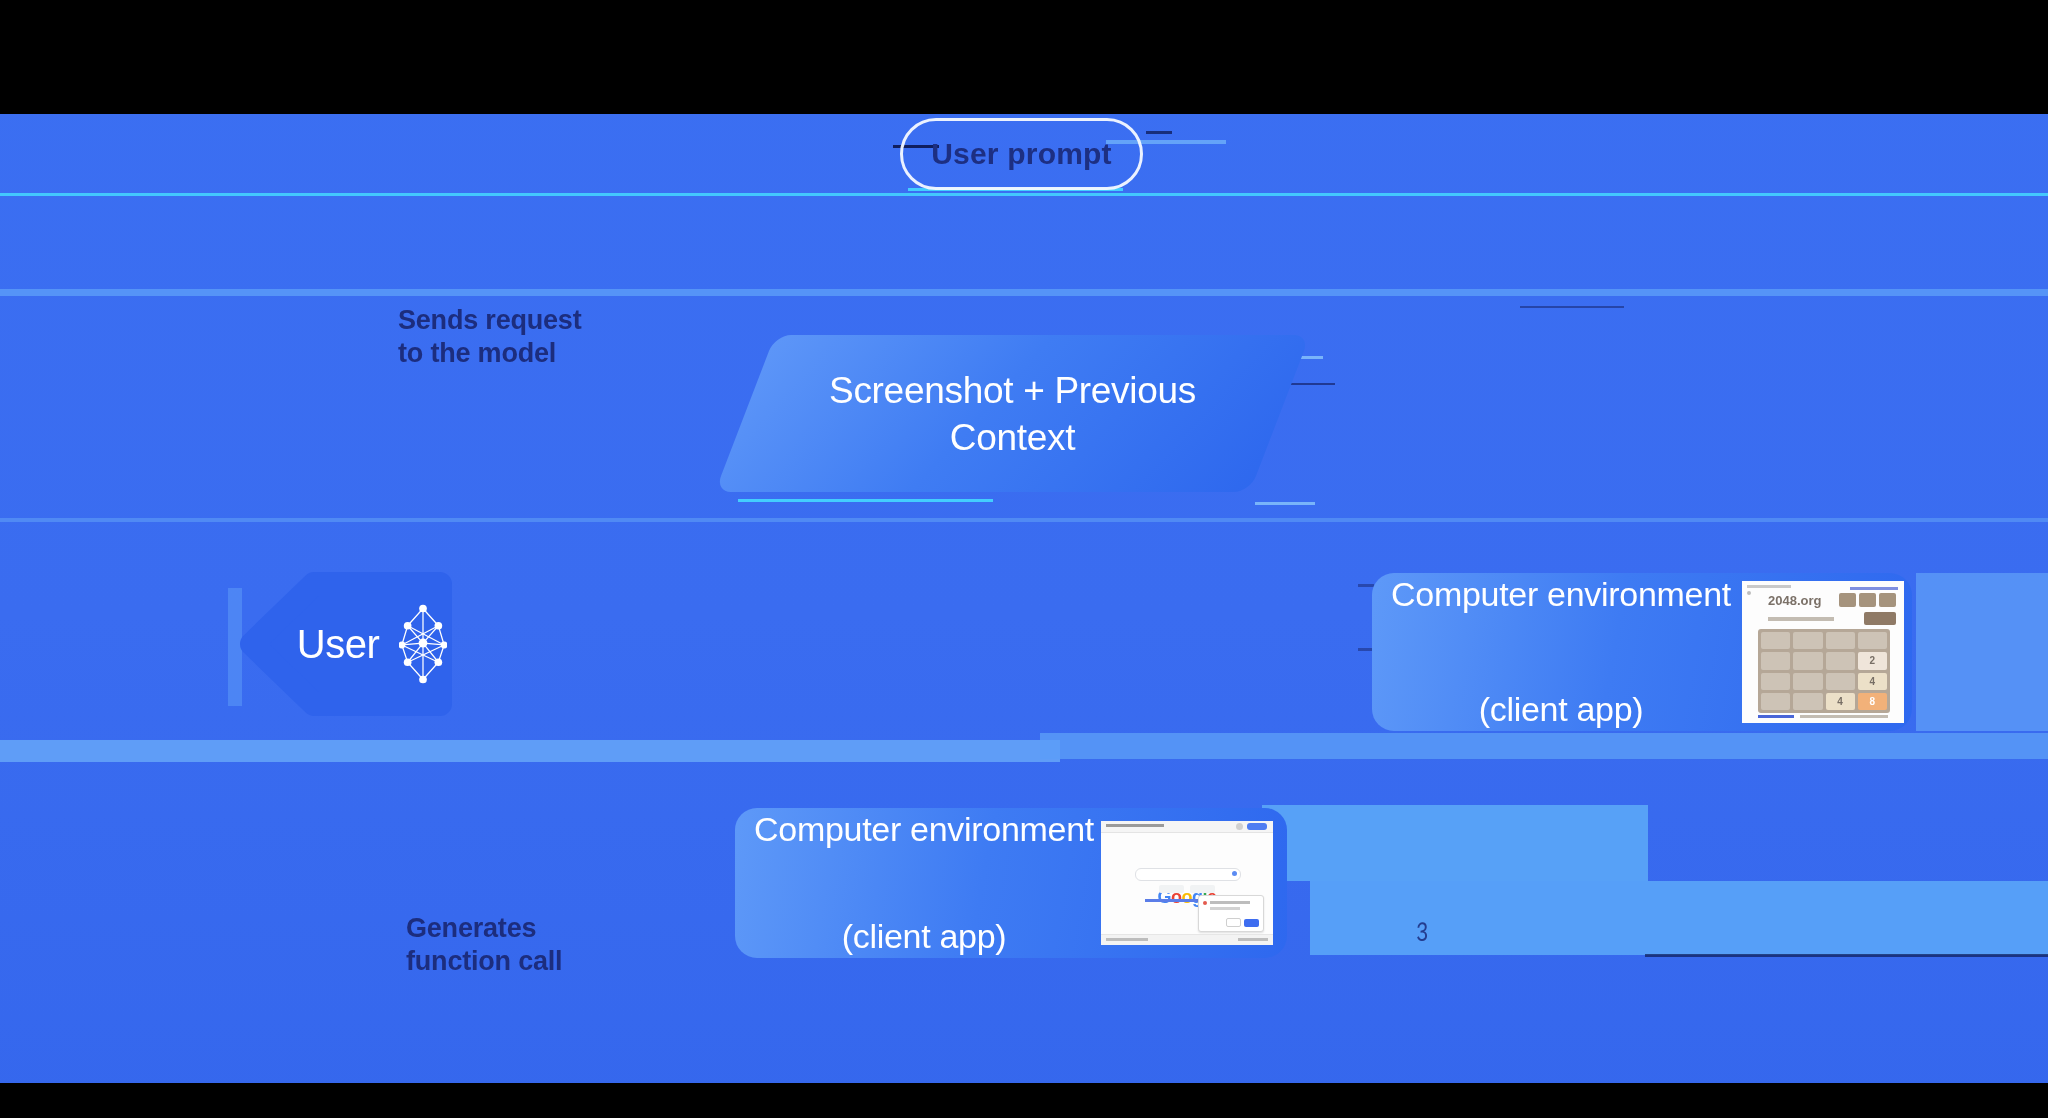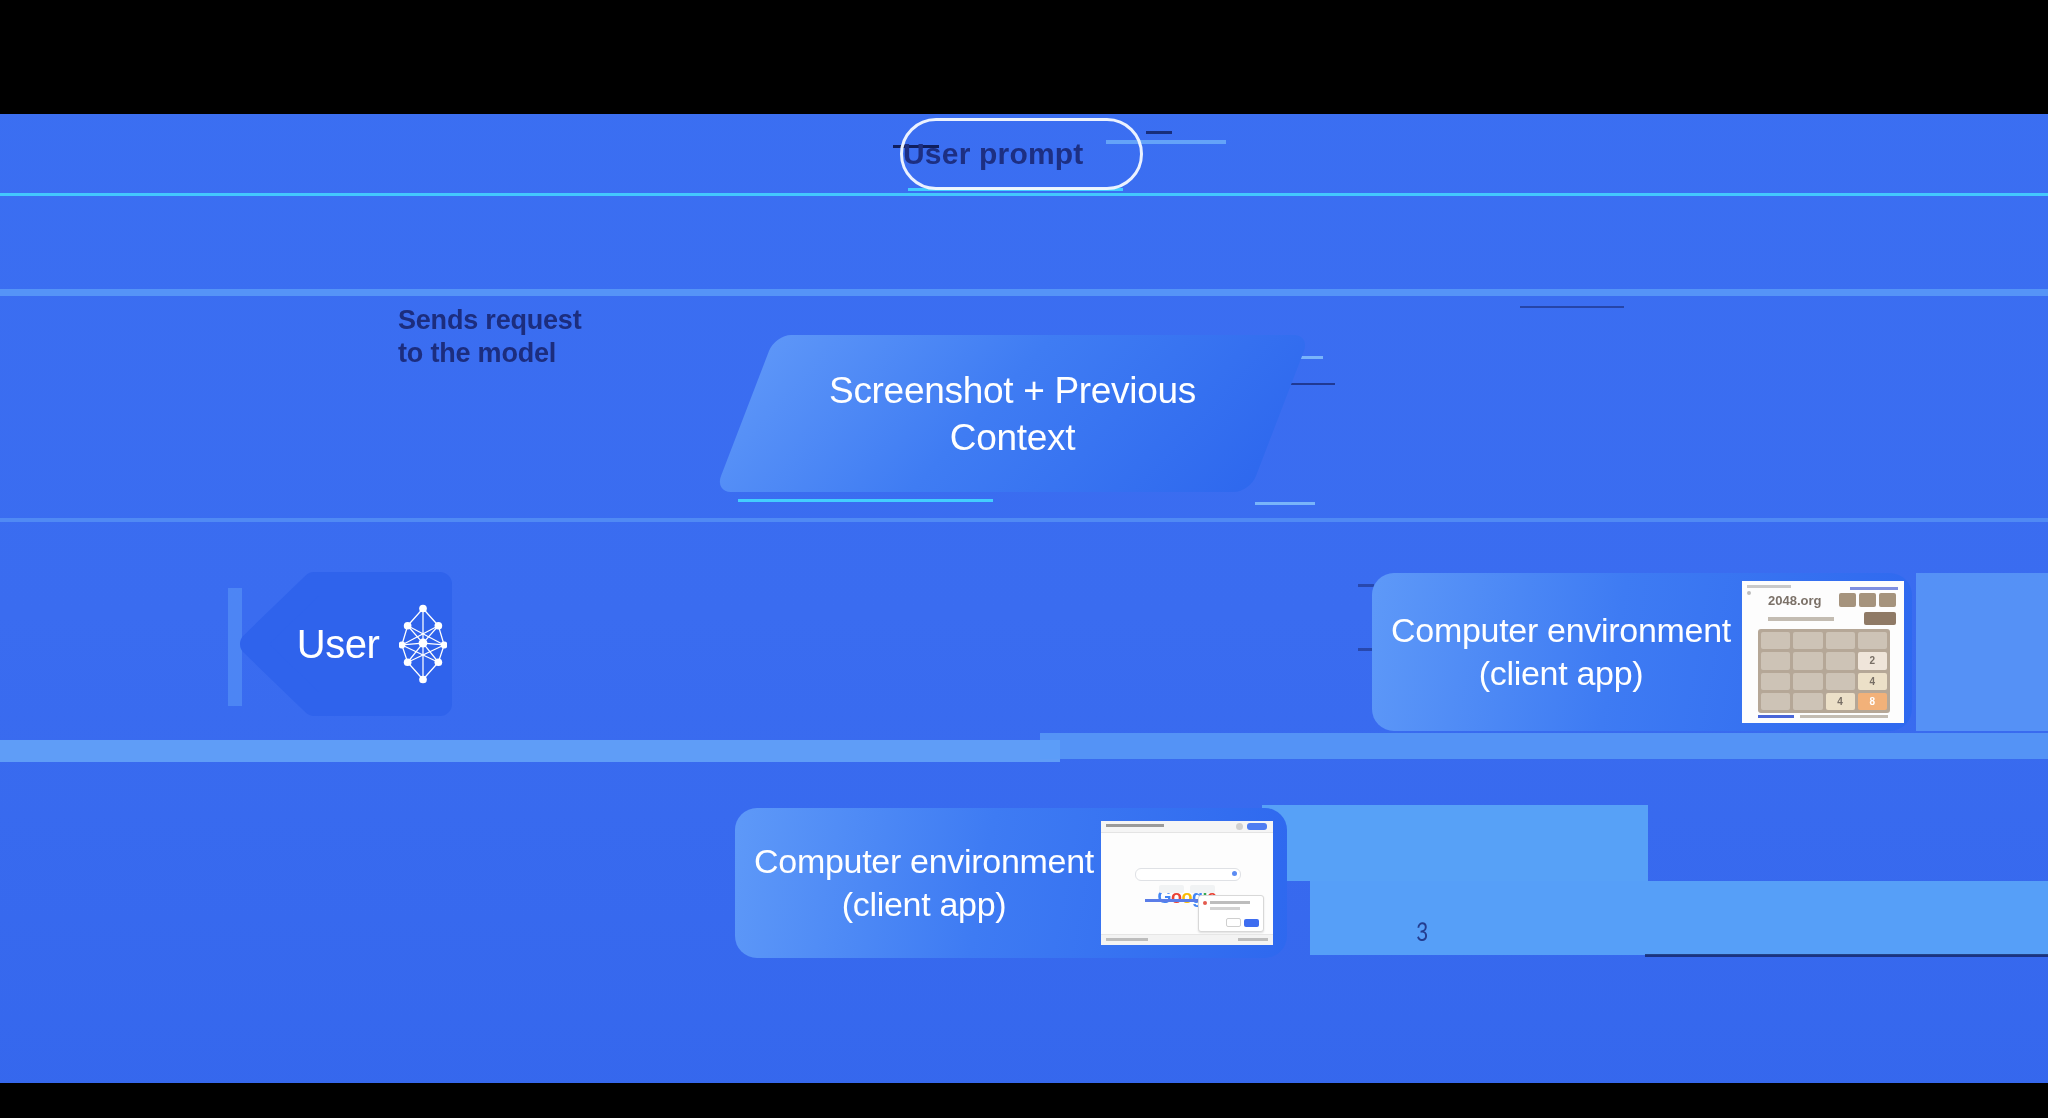--- a/index.html
+++ b/index.html
@@ -9,21 +9,21 @@
     font-family:"Liberation Sans",sans-serif;
   }
   .bar{position:absolute;left:0;width:2048px;background:#000;}
   .bar.top{top:0;height:114px;}
   .bar.bottom{top:1083px;height:35px;}
 
   
   .pill{
     position:absolute;left:900px;top:118px;width:243px;height:72px;box-sizing:border-box;
     border:3px solid rgba(244,249,255,.95);border-radius:40px;
-    display:flex;align-items:center;justify-content:flex-start;
+    display:flex;align-items:center;justify-content:center;
     color:#1d2f82;font-size:30px;font-weight:600;letter-spacing:.2px;
   }
 
   
   .para{
     position:absolute;left:745px;top:335px;width:535px;height:157px;
     transform:skewX(-21deg);border-radius:16px;
     background:linear-gradient(118deg,#5d96f8 0%,#3f7cf3 45%,#2e68ee 100%);
   }
   .para-inner{
@@ -39,21 +39,21 @@
     display:flex;align-items:center;justify-content:center;gap:20px;
     color:#fff;font-size:40px;font-weight:400;letter-spacing:-.5px;
   }
 
   
   .env-card{
     position:absolute;border-radius:22px;
     background:linear-gradient(100deg,#5e99f8 0%,#3e7bf3 45%,#2e68ef 100%);
   }
   .env-card .env-text{
-    position:absolute;top:0;bottom:0;display:flex;flex-direction:column;justify-content:center;
+    position:absolute;top:0;bottom:0;display:flex;flex-direction:column;justify-content:space-between;
     color:#fff;font-size:34px;line-height:43px;font-weight:400;letter-spacing:-.3px;text-align:center;
   }
   .env-right{left:1372px;top:573px;width:540px;height:158px;}
   .env-right .env-text{left:14px;width:350px;}
   .env-bottom{left:735px;top:808px;width:552px;height:150px;}
   .env-bottom .env-text{left:14px;width:350px;}
 
   
   .step{
     position:absolute;color:#1c2d7e;font-size:27px;line-height:33px;font-weight:600;letter-spacing:-.2px;
@@ -264,17 +264,21 @@
         <div class="g-foot-l"></div>
         <div class="g-foot-r"></div>
       </div>
     </div>
   </div>
 
   <div class="step step-tl">
     <div>Sends request</div>
     <div>to the model</div>
   </div>
+  <div class="step step-bl">
+    <div>Generates</div>
+    <div>function call</div>
+  </div>
   <div class="squiggle">3</div>
 
   <div class="bar top"></div>
   <div class="bar bottom"></div>
 </div>
 
 </body></html>

